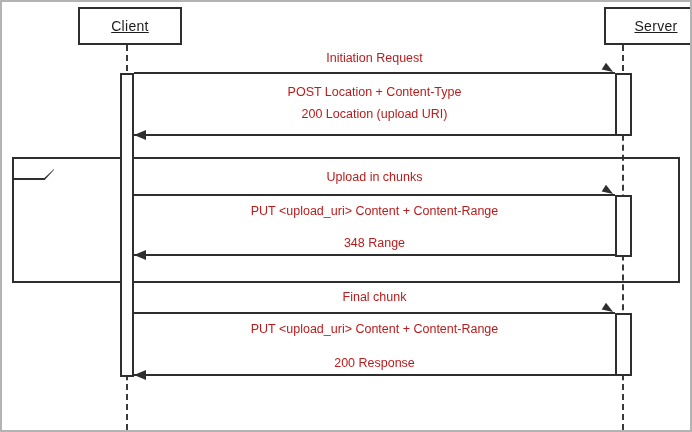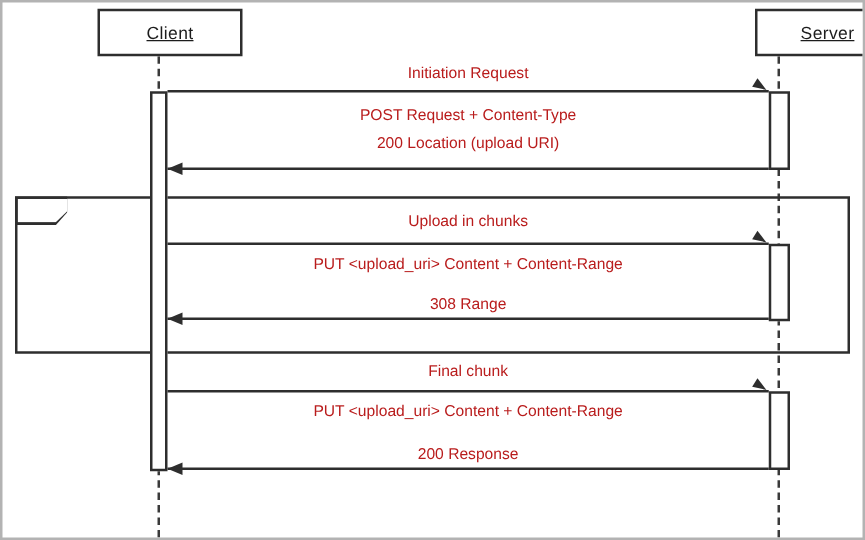--- a/index.html
+++ b/index.html
@@ -13,21 +13,21 @@
     width: 692px;
     height: 432px;
     box-sizing: border-box;
     border: 2px solid #b3b3b3;
     background: #ffffff;
     overflow: hidden;
   }
   .actor {
     position: absolute;
     box-sizing: border-box;
-    width: 116px;
+    width: 104px;
     height: 38px;
     border: 2px solid #2e2e2e;
     background: #ffffff;
     display: flex;
     align-items: center;
     justify-content: center;
     z-index: 5;
   }
   .actor-label {
     font-size: 14px;
@@ -134,30 +134,30 @@
   </div>
 
   <div class="activation" style="left:118px; top:71px; width:14px; height:304px;"></div>
   <div class="activation" style="left:613px; top:71px; width:17px; height:63px;"></div>
   <div class="activation" style="left:613px; top:193px; width:17px; height:62px;"></div>
   <div class="activation" style="left:613px; top:311px; width:17px; height:63px;"></div>
 
   <div class="msg-label" style="top:48px;">Initiation Request</div>
   <div class="msg-line" style="left:132px; top:70px; width:481px;"></div>
   <div class="arrow-right" style="left:601px; top:63px;"></div>
-  <div class="msg-label" style="top:82px;">POST Request + Content-Type</div>
+  <div class="msg-label" style="top:82px;">POST Location + Content-Type</div>
   <div class="msg-label" style="top:104px;">200 Location (upload URI)</div>
   <div class="msg-line" style="left:132px; top:132px; width:481px;"></div>
   <div class="arrow-left" style="left:132px; top:128px;"></div>
 
   <div class="msg-label" style="top:167px;">Upload in chunks</div>
   <div class="msg-line" style="left:132px; top:192px; width:481px;"></div>
   <div class="arrow-right" style="left:601px; top:185px;"></div>
   <div class="msg-label" style="top:201px;">PUT &lt;upload_uri&gt; Content + Content-Range</div>
-  <div class="msg-label" style="top:233px;">308 Range</div>
+  <div class="msg-label" style="top:233px;">348 Range</div>
   <div class="msg-line" style="left:132px; top:252px; width:481px;"></div>
   <div class="arrow-left" style="left:132px; top:248px;"></div>
 
   <div class="msg-label" style="top:287px;">Final chunk</div>
   <div class="msg-line" style="left:132px; top:310px; width:481px;"></div>
   <div class="arrow-right" style="left:601px; top:303px;"></div>
   <div class="msg-label" style="top:319px;">PUT &lt;upload_uri&gt; Content + Content-Range</div>
   <div class="msg-label" style="top:353px;">200 Response</div>
   <div class="msg-line" style="left:132px; top:372px; width:481px;"></div>
   <div class="arrow-left" style="left:132px; top:368px;"></div>

